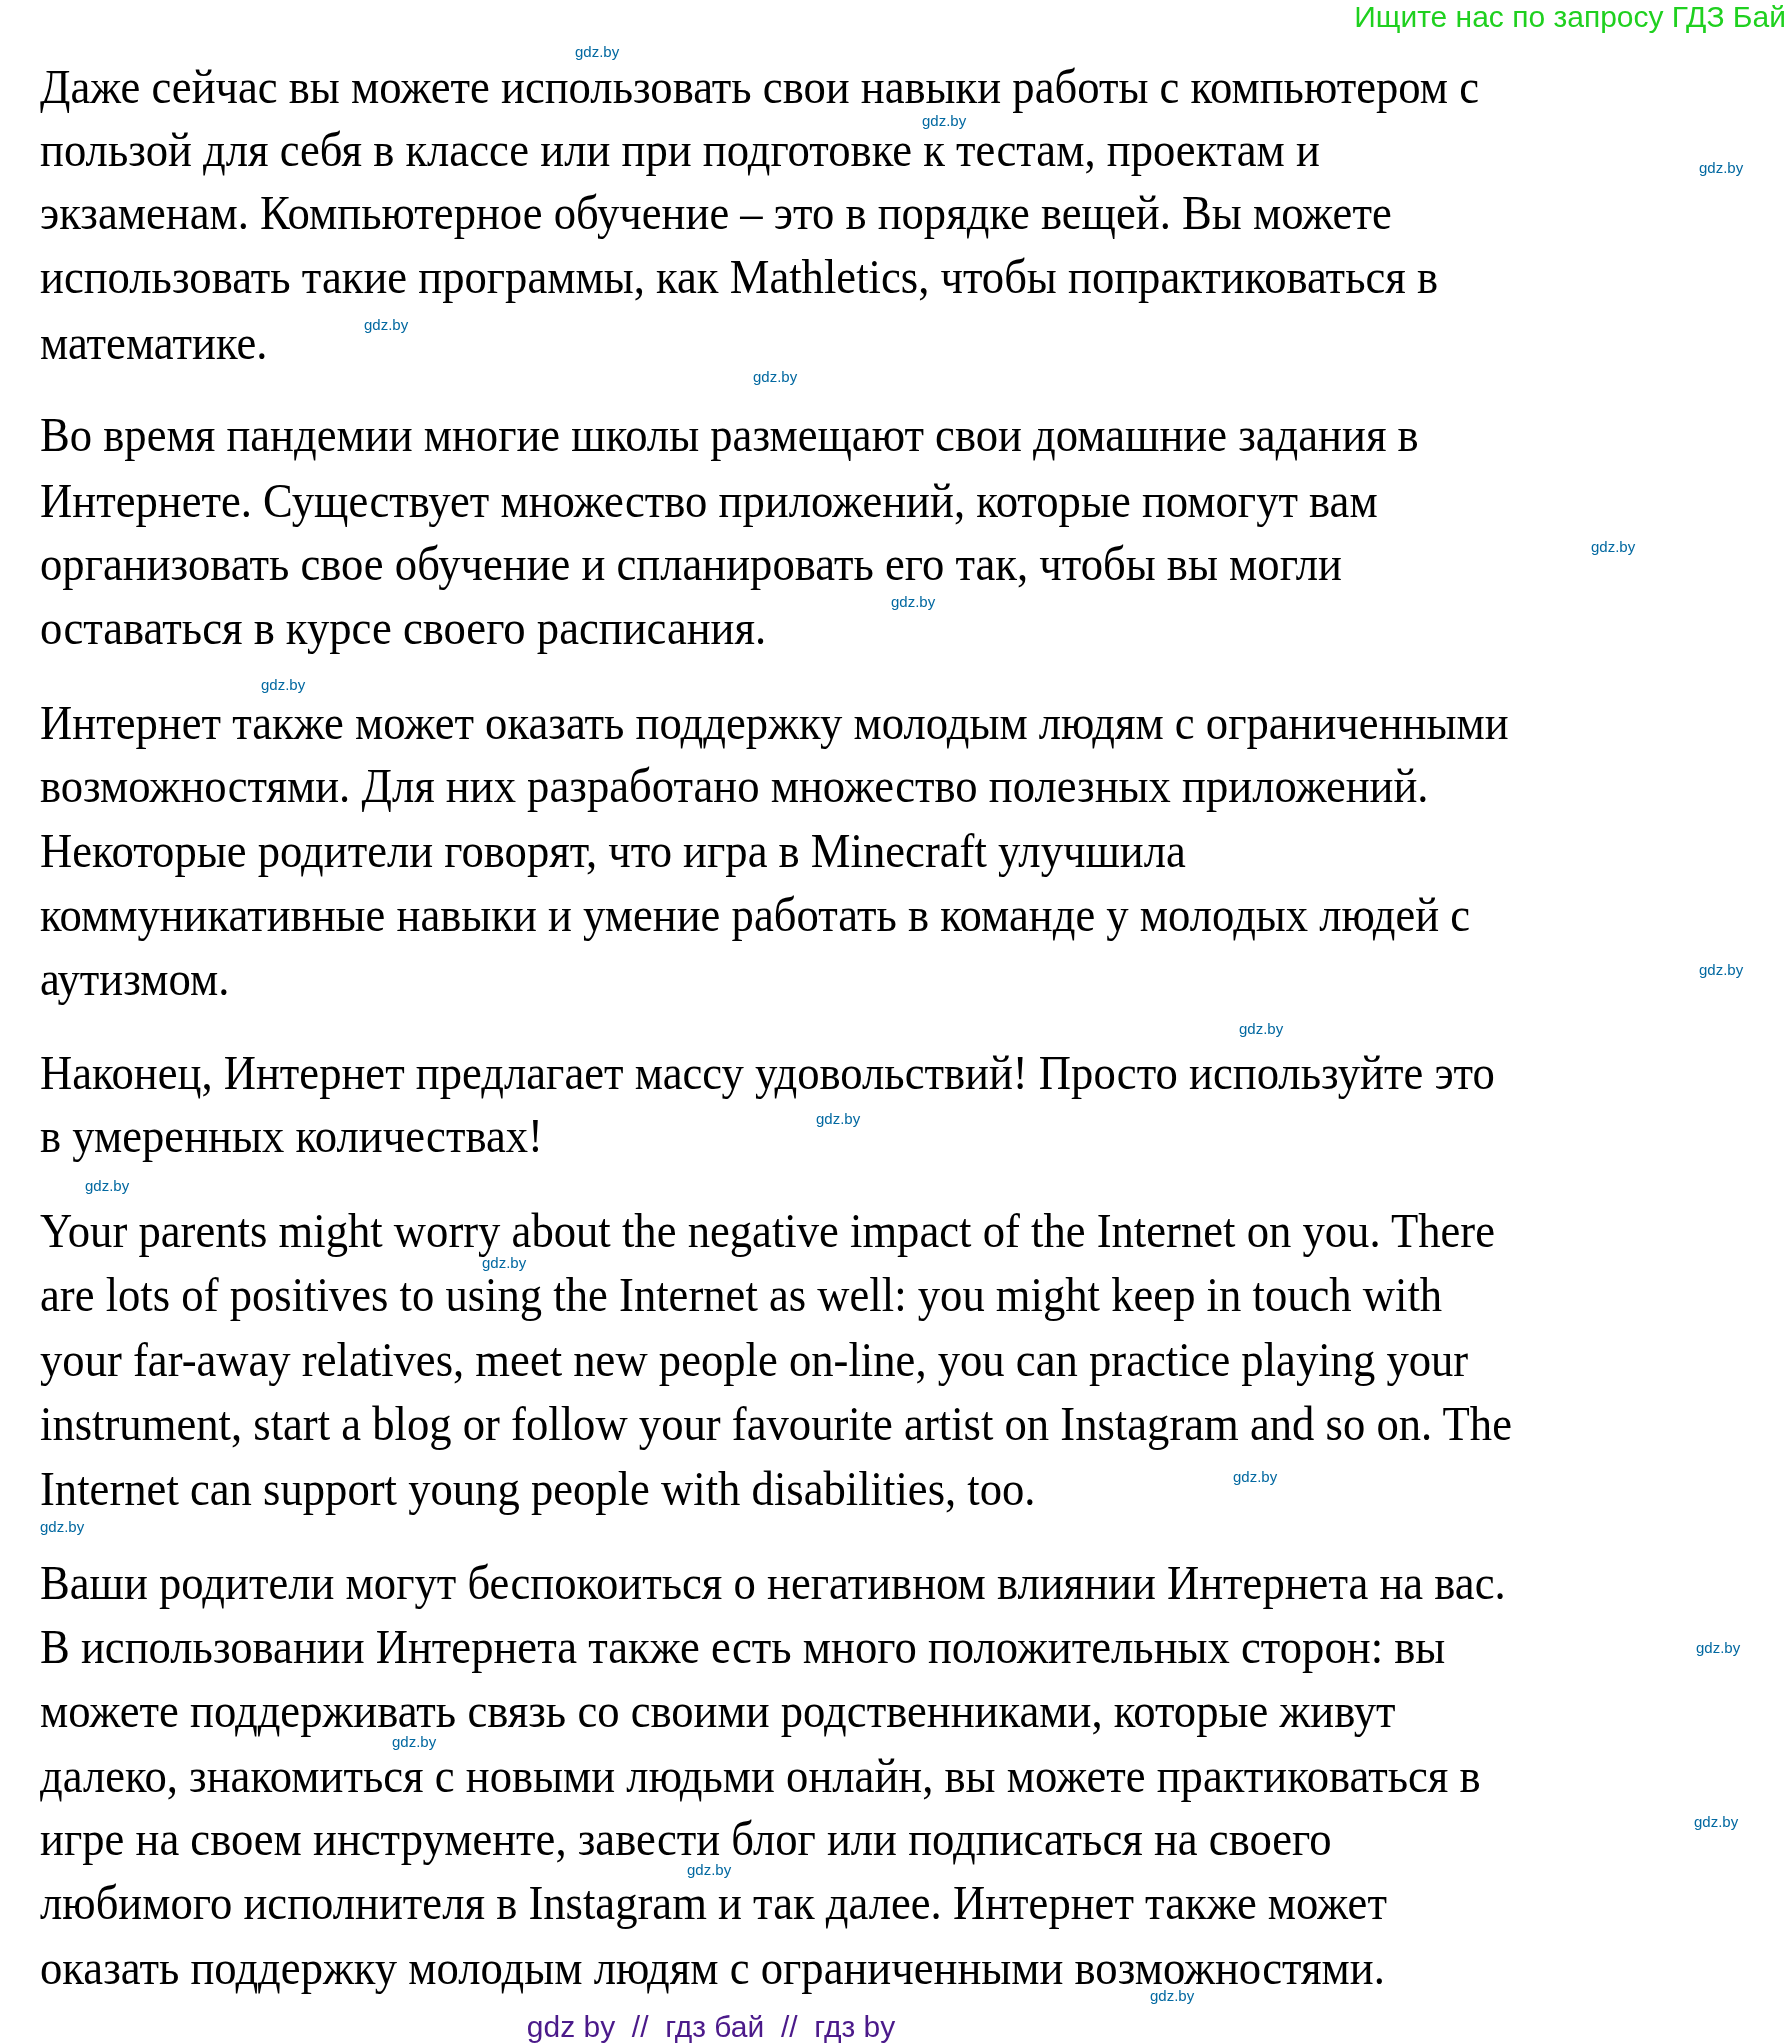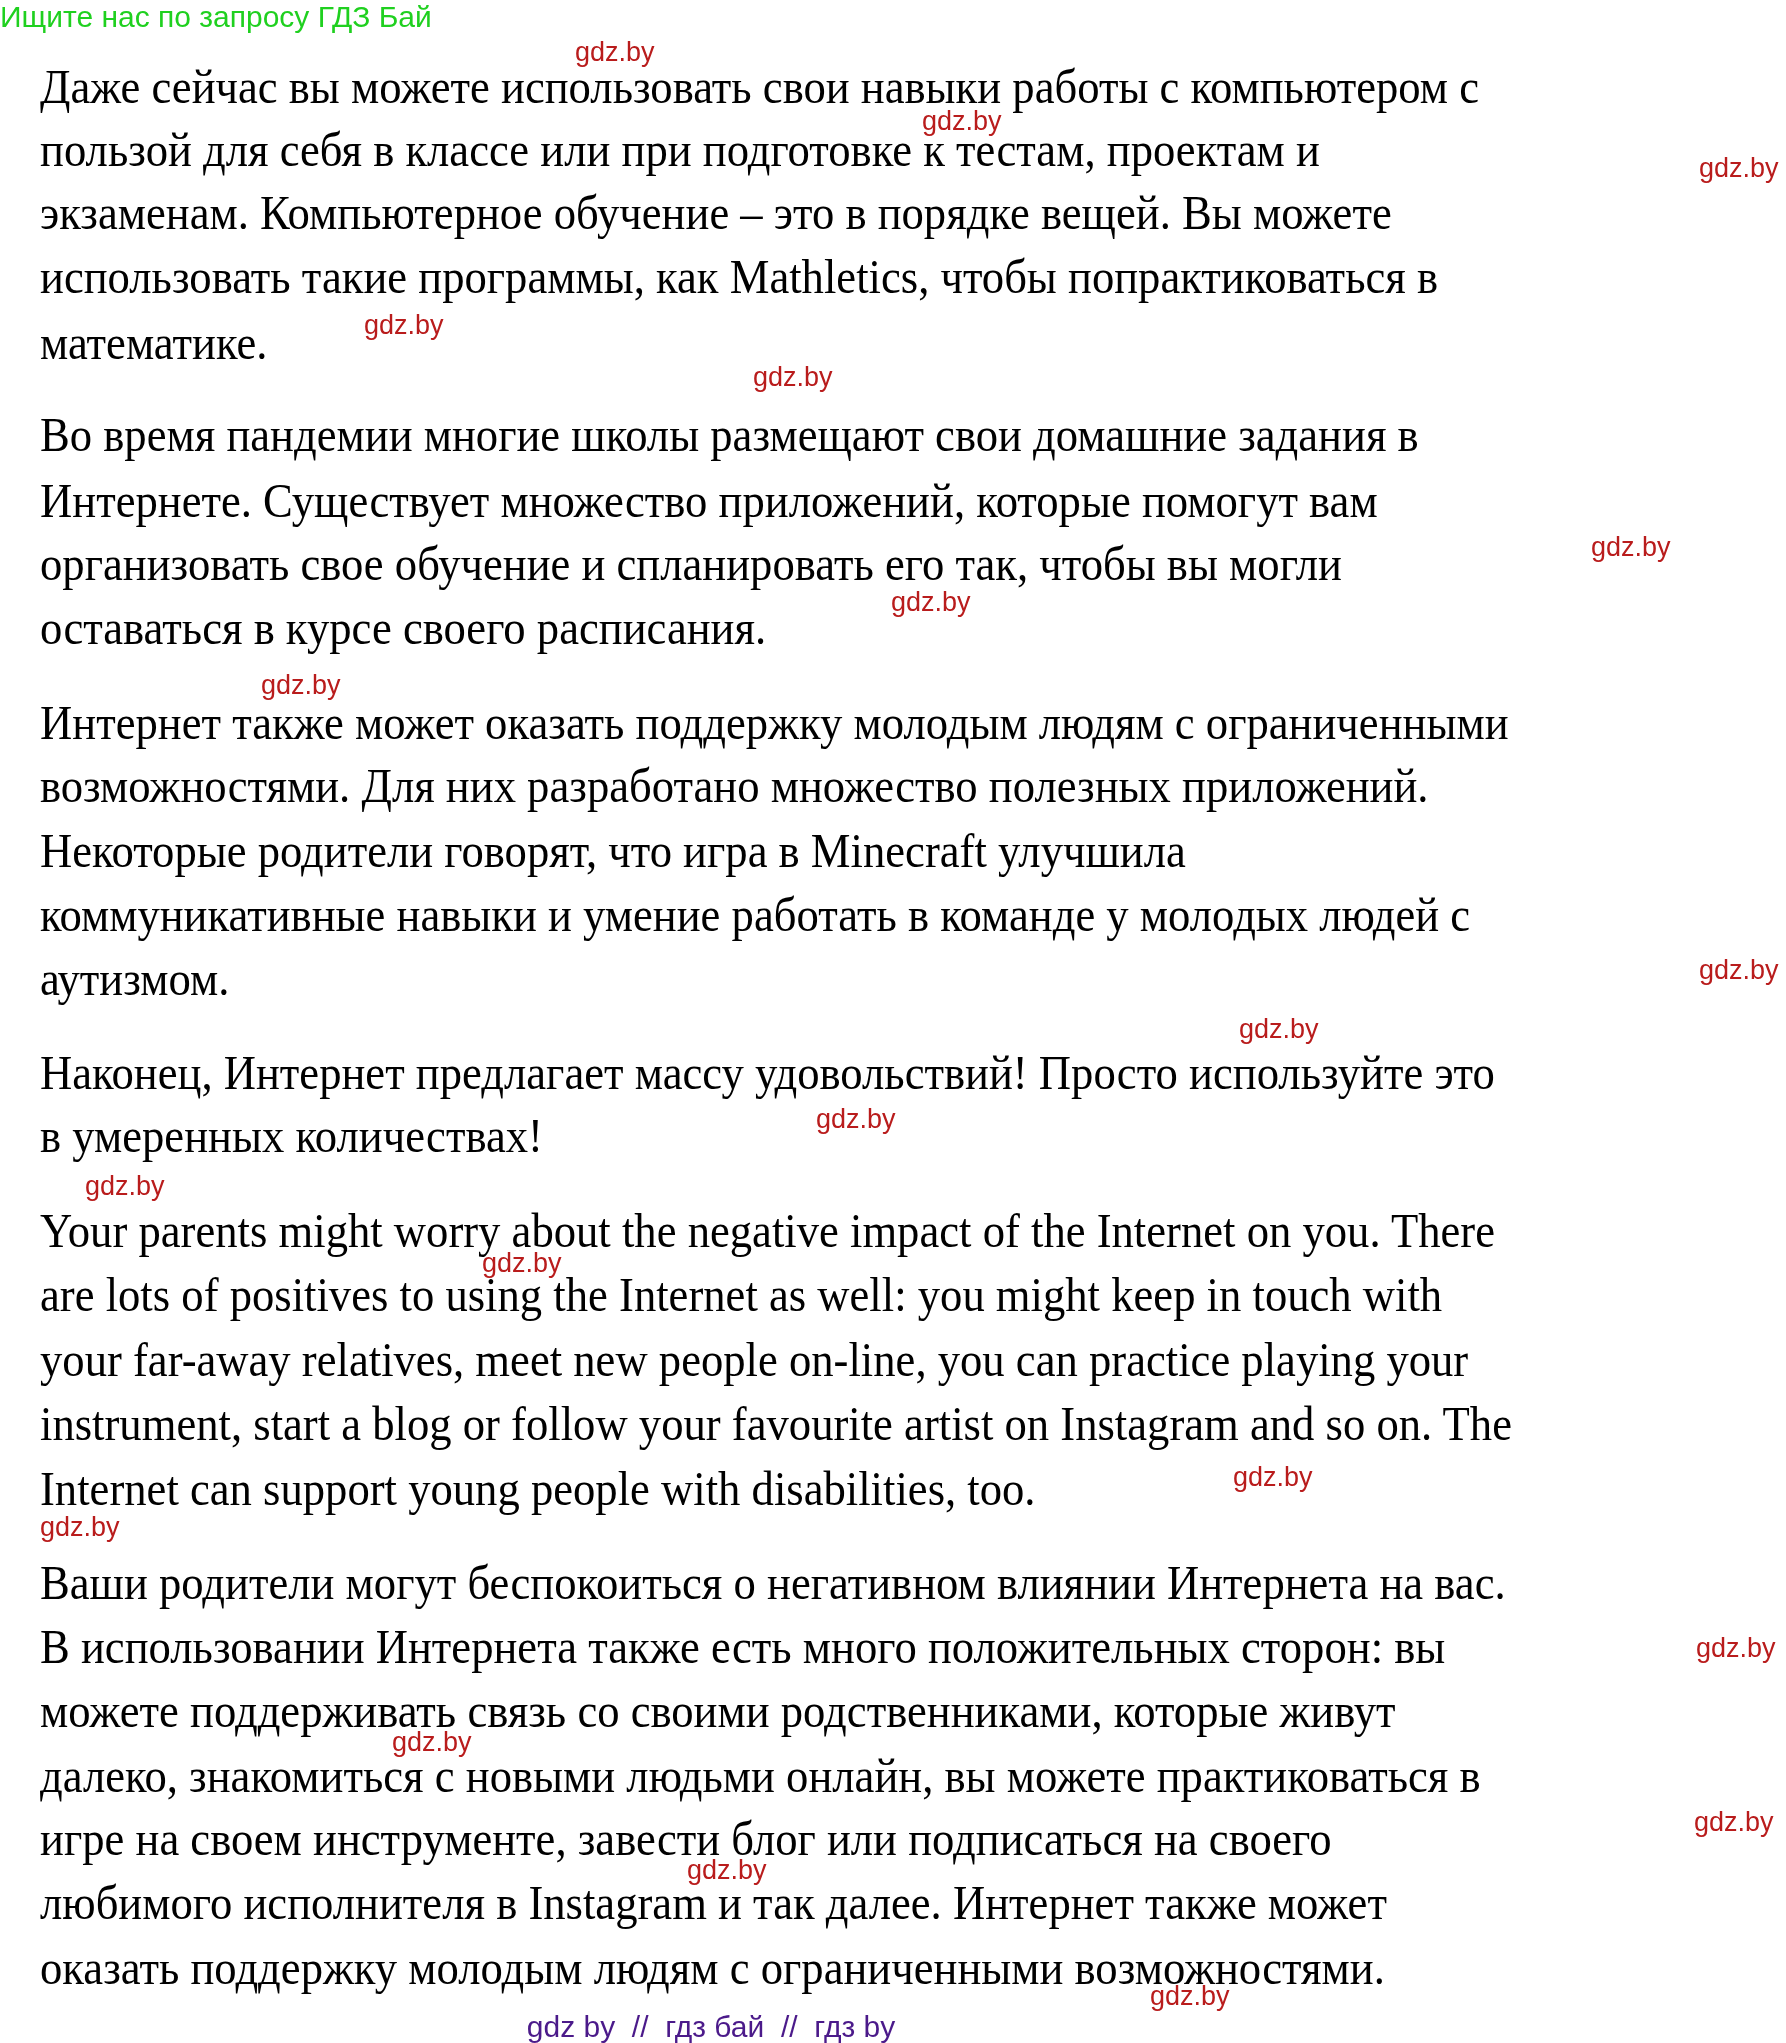--- a/index.html
+++ b/index.html
@@ -11,43 +11,43 @@
       width: 1786px;
       height: 2044px;
       position: relative;
       overflow: hidden;
     }
     .header-banner {
       position: absolute;
       left: 0;
       top: 0;
       width: 1786px;
-      text-align: left;
+      text-align: right;
       font-family: "Liberation Sans", sans-serif;
       font-size: 30px;
       line-height: 33px;
       color: #1fd01f;
     }
     .line {
       position: absolute;
       left: 40px;
       font-family: "Liberation Serif", serif;
       font-size: 48px;
       line-height: 53px;
       color: #000000;
       white-space: nowrap;
       transform: scaleX(0.93);
       transform-origin: left center;
     }
     .wm {
       position: absolute;
       font-family: "Liberation Sans", sans-serif;
-      font-size: 27px;
+      font-size: 15px;
       line-height: 24.6px;
-      color: #b91c1c;
+      color: #0369a1;
       white-space: nowrap;
     }
     .footer-banner {
       position: absolute;
       left: 0;
       top: 2010px;
       width: 1422px;
       text-align: center;
       font-family: "Liberation Sans", sans-serif;
       font-size: 30px;

